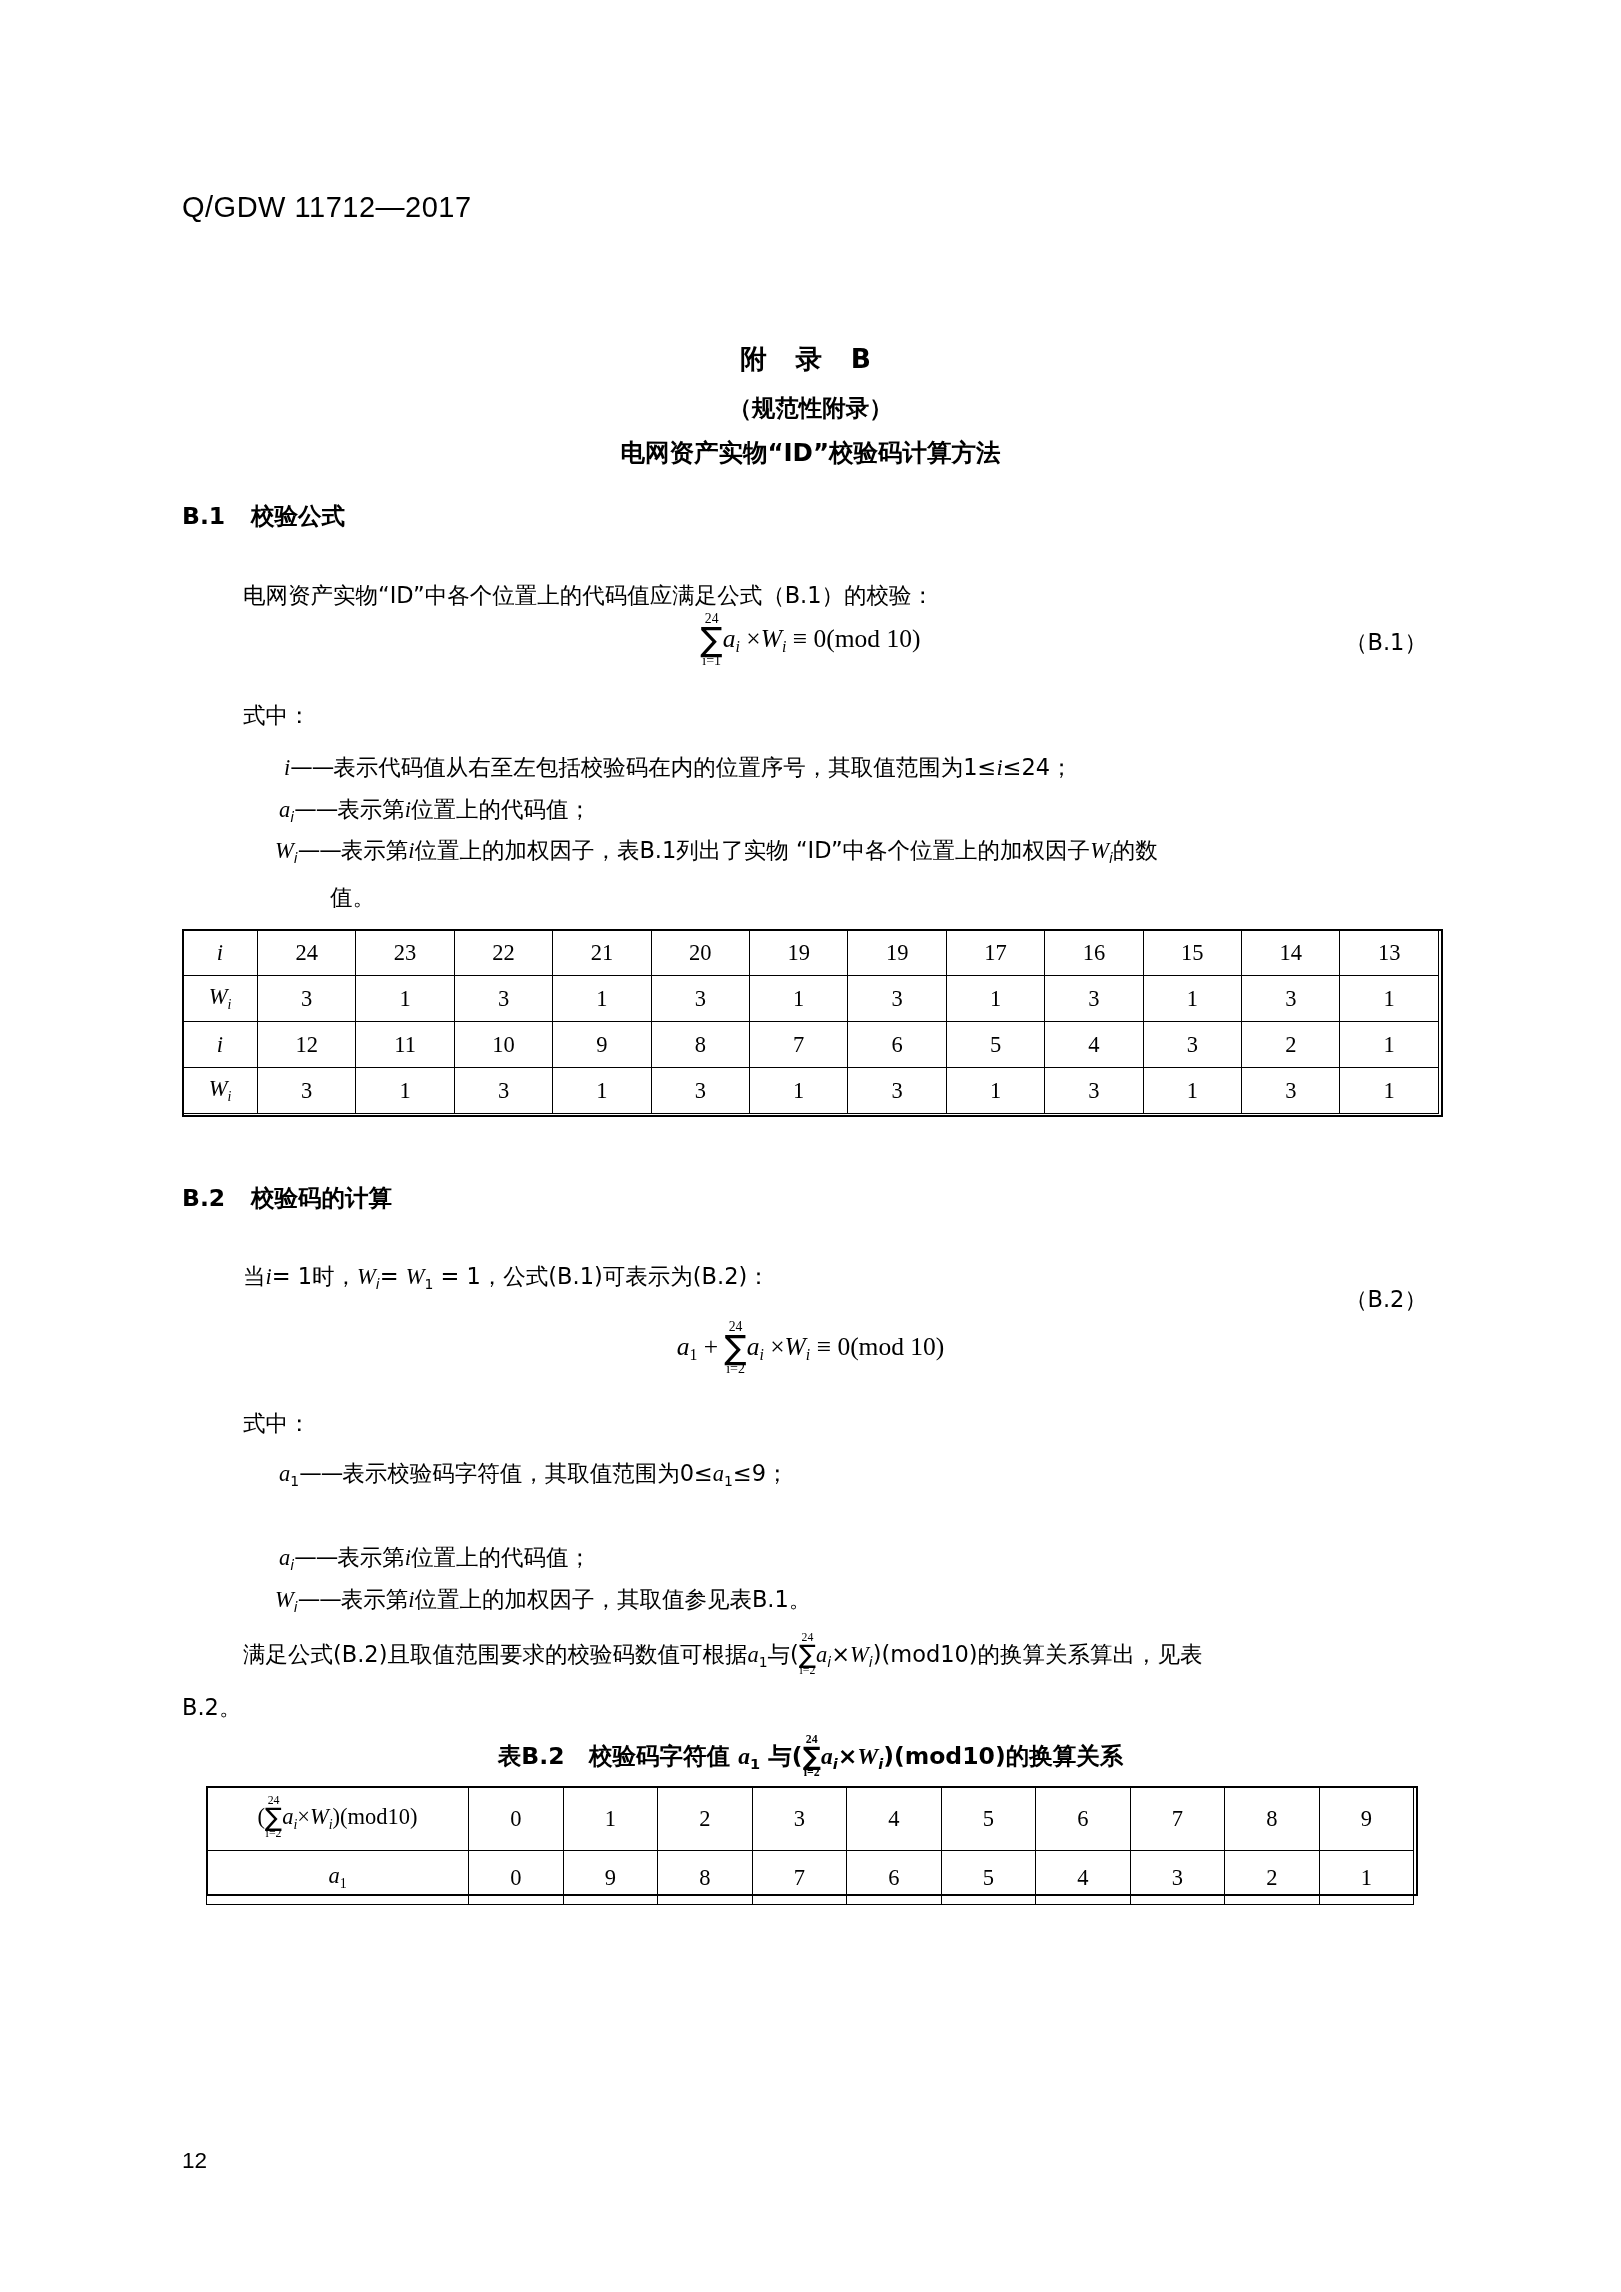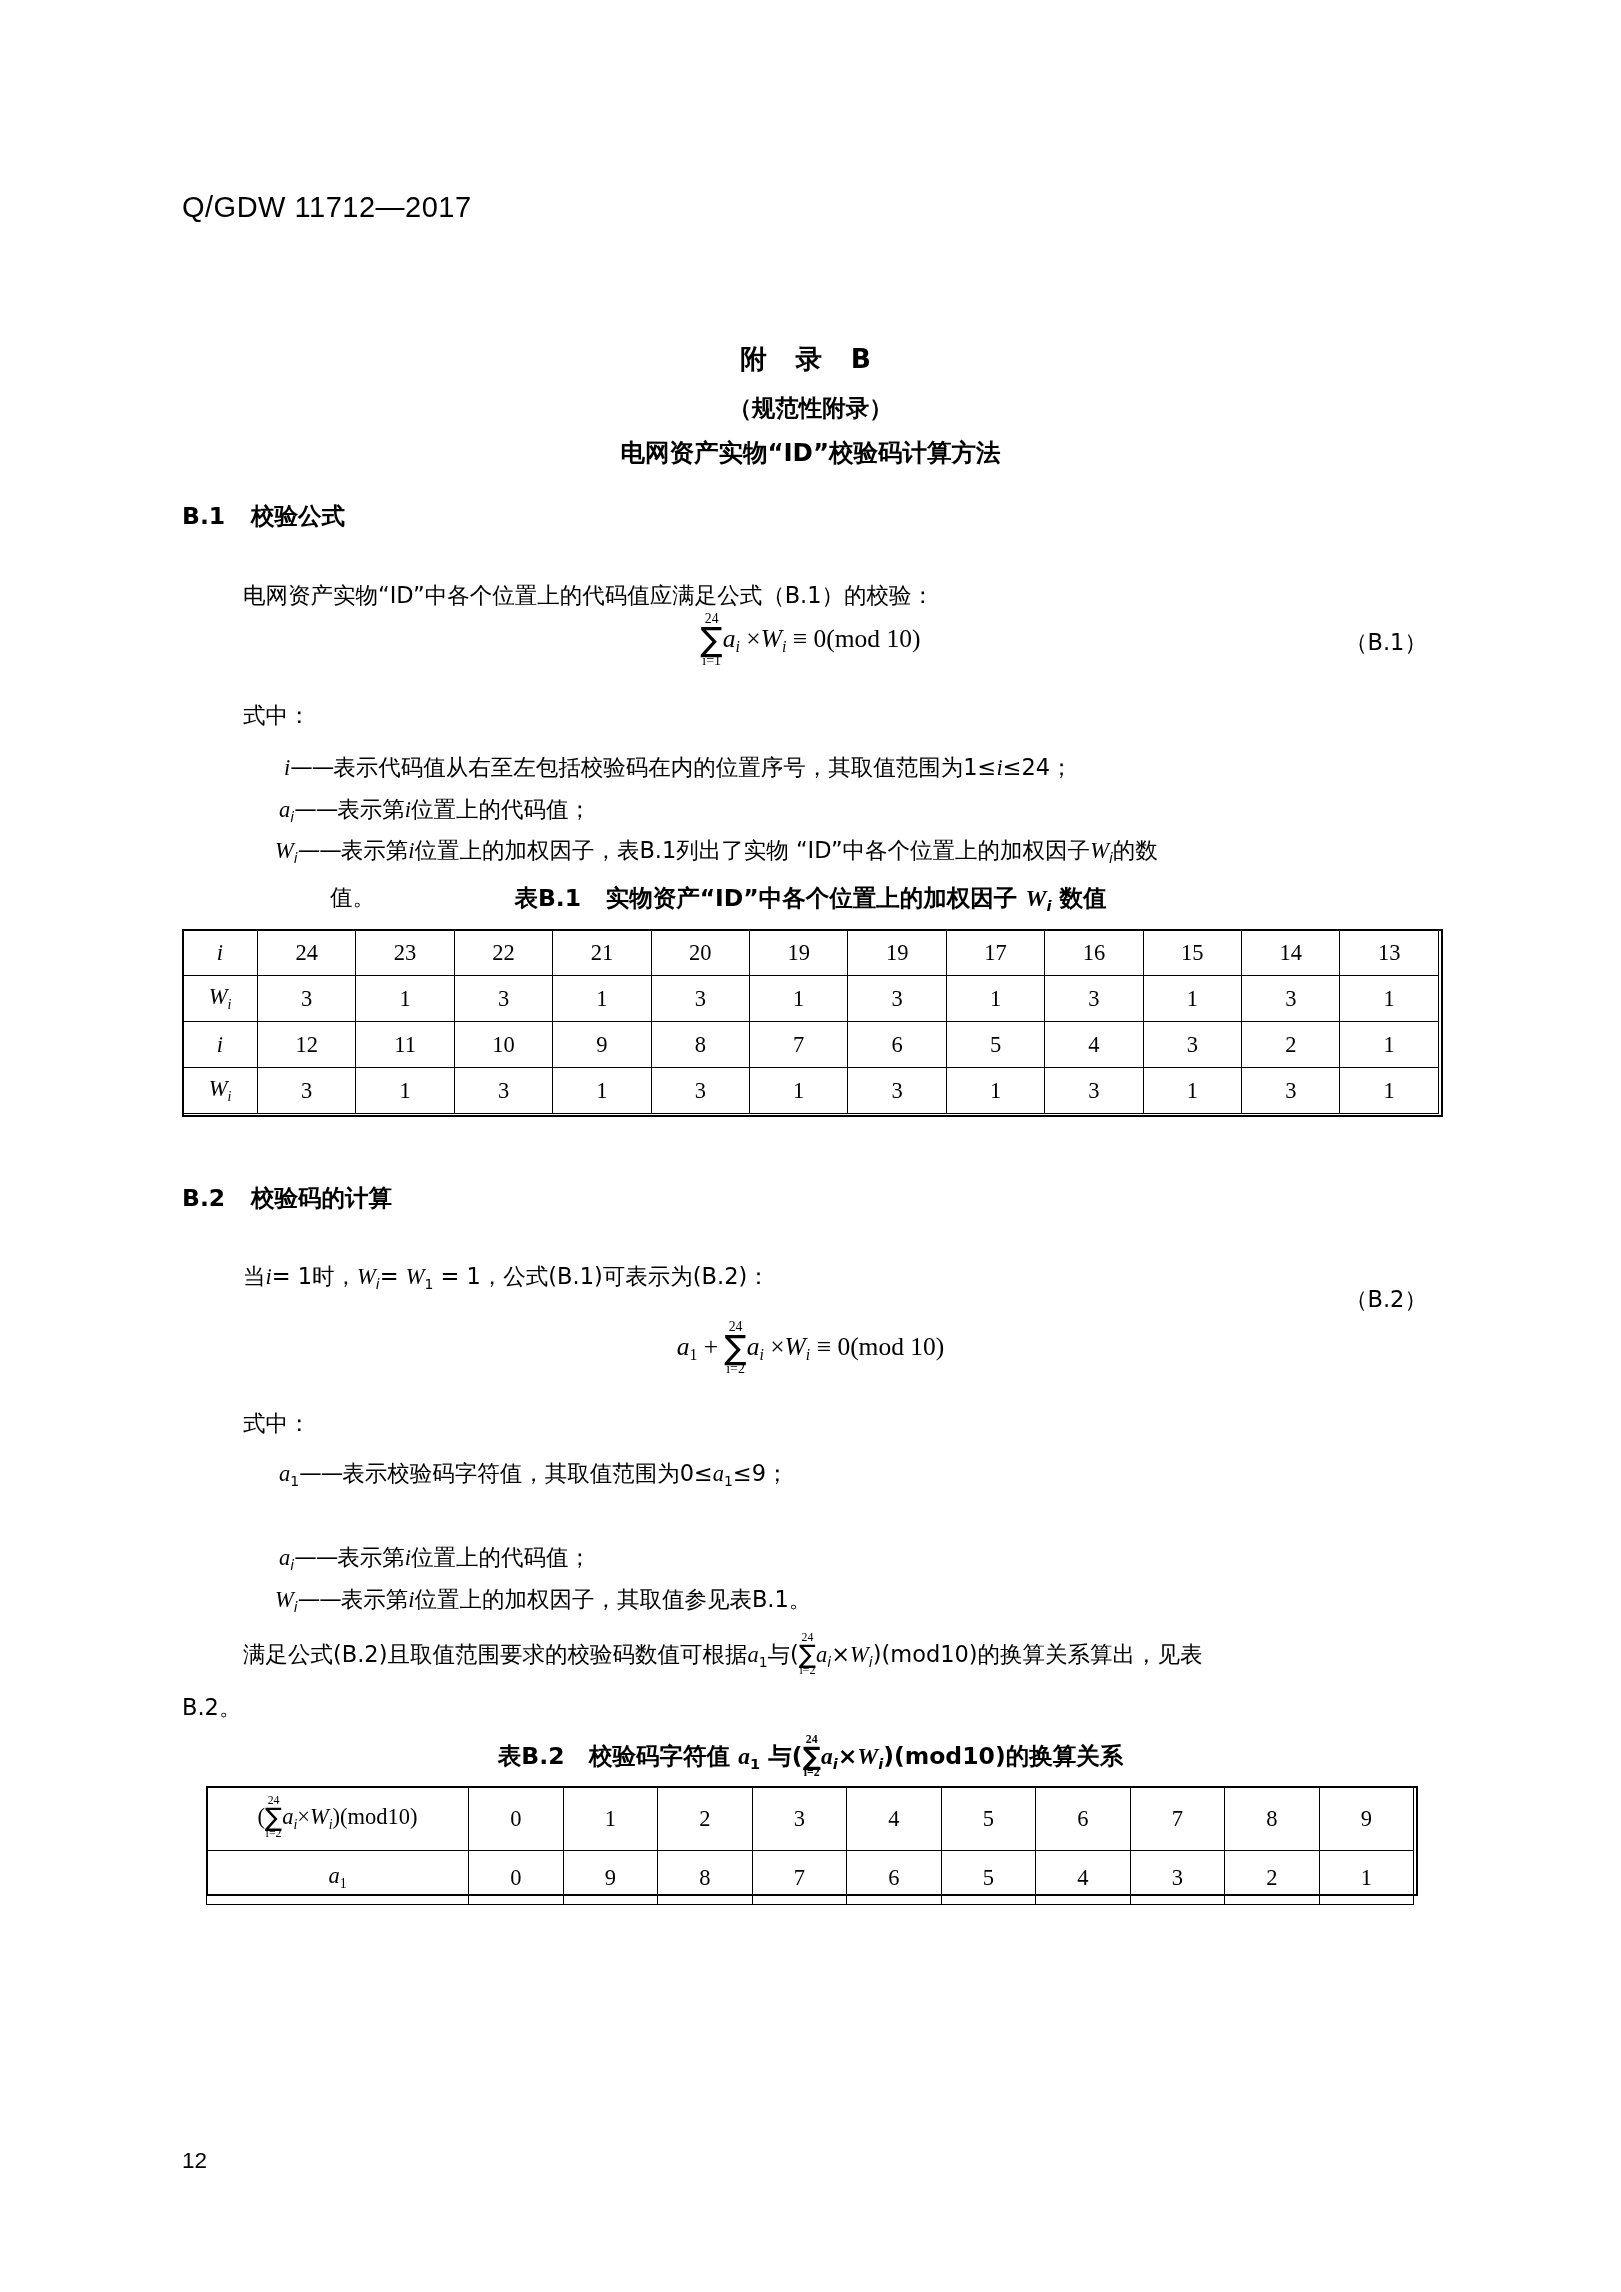--- a/index.html
+++ b/index.html
@@ -175,23 +175,20 @@
     <i class="v">i</i><span class="dash">——</span>表示代码值从右至左包括校验码在内的位置序号，其取值范围为1≤<i class="v">i</i>≤24；
   </div>
   <div class="para" style="top:790px; left:279px;">
     <i class="v">a</i><span class="sub">i</span><span class="dash">——</span>表示第<i class="v">i</i>位置上的代码值；
   </div>
   <div class="para" style="top:831px; left:275px; width:1166px;">
     <i class="v">W</i><span class="sub">i</span><span class="dash">——</span>表示第<i class="v">i</i>位置上的加权因子，表B.1列出了实物 “ID”中各个位置上的加权因子<i class="v">W</i><span class="sub">i</span>的数<br>
     <span style="display:inline-block; margin-left:55px;">值。</span>
   </div>
 
-  <div class="table-caption" style="top:882px;">
-    表B.1&nbsp;&nbsp;&nbsp;实物资产“ID”中各个位置上的加权因子 <i class="v">W</i><span class="sub">i</span> 数值
-  </div>
 
   <div class="outer-box" style="left:182px; top:929px; width:1257px; height:184px;"></div>
   <table class="grid" id="tableB1">
     <tbody>
       <tr>
         <td class="lbl"><i class="v">i</i></td>
         <td>24</td>
         <td>23</td>
         <td>22</td>
         <td>21</td>

